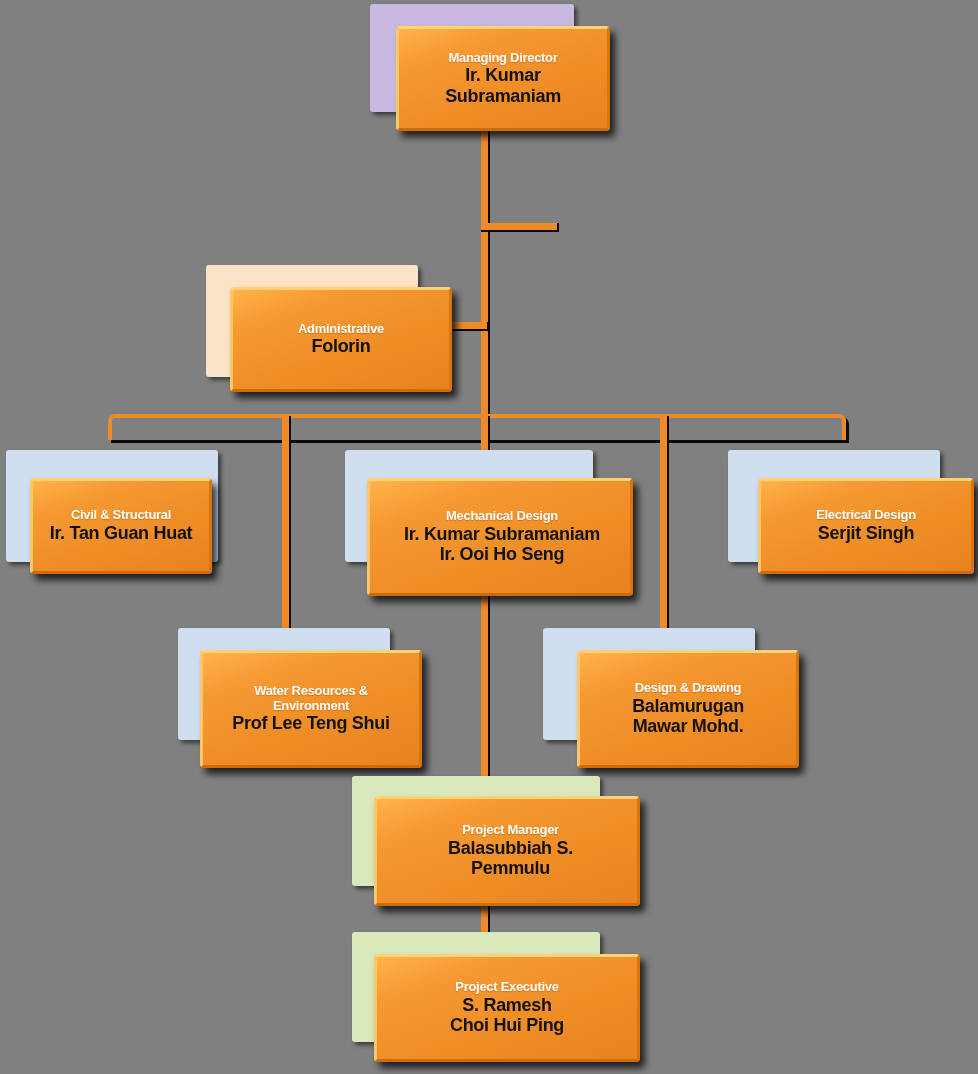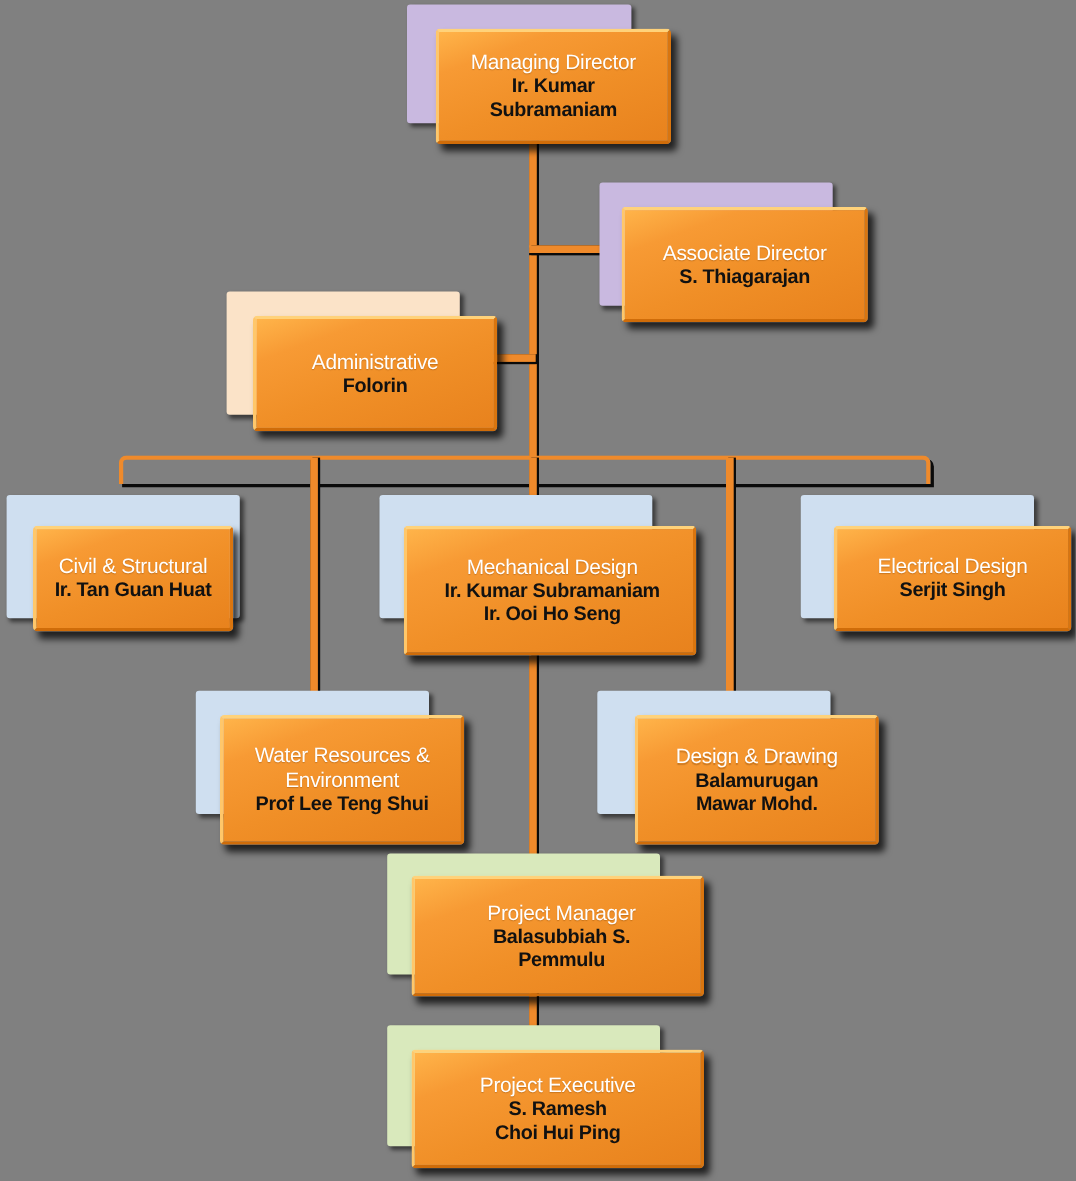--- a/index.html
+++ b/index.html
@@ -62,22 +62,22 @@
     box-shadow: 5px 6px 7px rgba(0,0,0,0.75);
     display: flex;
     flex-direction: column;
     align-items: center;
     justify-content: center;
     text-align: center;
     padding: 4px 8px;
   }
   .title {
     color: #ffffff;
-    font-weight: normal;
-    font-size: 19px;
+    font-weight: bold;
+    font-size: 13px;
     line-height: 1.12;
     letter-spacing: -0.3px;
     text-shadow: 0 1px 1px rgba(120,60,0,0.35);
   }
   .person {
     color: #111111;
     font-weight: bold;
     font-size: 18px;
     line-height: 1.15;
     letter-spacing: -0.3px;
@@ -108,27 +108,20 @@
 
   <div class="node" style="left:370px; top:4px; width:240px; height:128px;">
     <div class="backing" style="width:204px; height:108px; background:#c9b9e0;"></div>
     <div class="card" style="left:26px; top:22px; width:214px; height:105px;">
       <div class="title">Managing Director</div>
       <div class="person">Ir. Kumar</div>
       <div class="person">Subramaniam</div>
     </div>
   </div>
 
-  <div class="node" style="left:545px; top:166px; width:250px; height:140px;">
-    <div class="backing" style="width:212px; height:112px; background:#c9b9e0;"></div>
-    <div class="card" style="left:20px; top:22px; width:224px; height:105px;">
-      <div class="title">Associate Director</div>
-      <div class="person">S. Thiagarajan</div>
-    </div>
-  </div>
 
   <div class="node" style="left:206px; top:265px; width:248px; height:136px;">
     <div class="backing" style="width:212px; height:112px; background:#fbe3c8;"></div>
     <div class="card" style="left:24px; top:22px; width:222px; height:105px;">
       <div class="title">Administrative</div>
       <div class="person">Folorin</div>
     </div>
   </div>
 
   <div class="node" style="left:6px; top:450px; width:250px; height:146px;">

